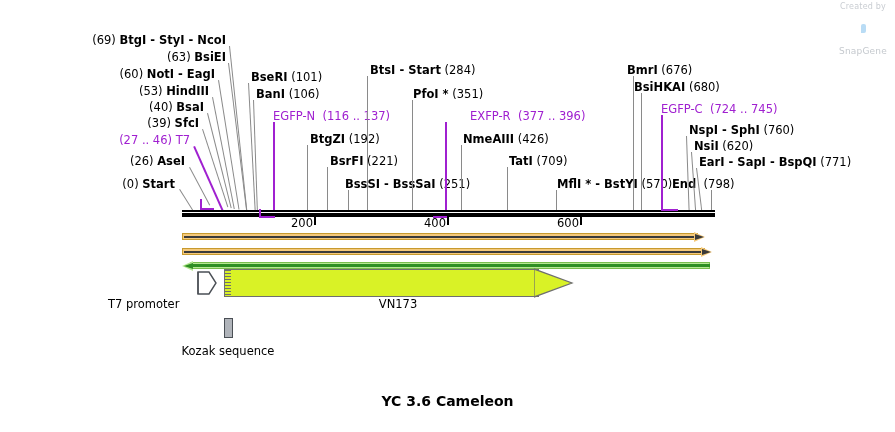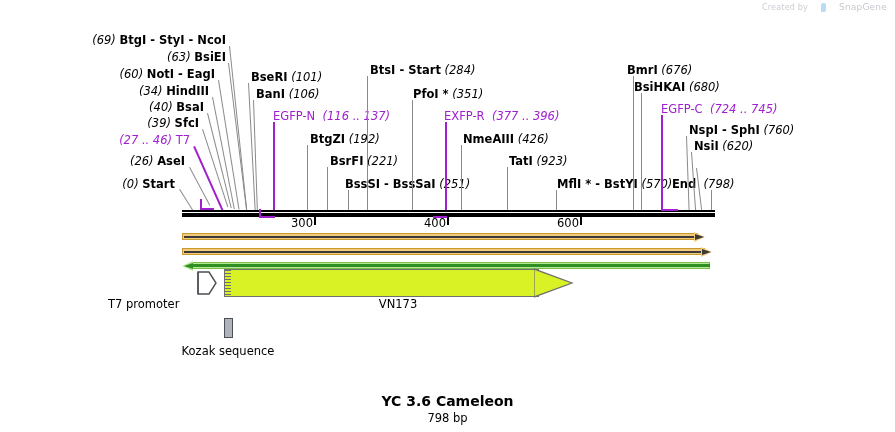--- a/index.html
+++ b/index.html
@@ -10,37 +10,38 @@
     -webkit-font-smoothing:antialiased;
   }
   #map{position:absolute;left:0;top:0;width:895px;height:432px;}
 
   
   .watermark{
     position:absolute;right:8px;top:2px;
     display:flex;align-items:center;gap:13px;
     font-size:8px;color:#c9cdd2;letter-spacing:.2px;
     font-family:"DejaVu Sans","Liberation Sans",sans-serif;
+    flex-direction:column;
   }
   .watermark .wm-made{color:#c9cdd2;}
   .watermark .wm-logo{
     display:inline-block;width:5px;height:9px;background:#b9dcf5;
     border-radius:2px 2px 2px 0;
   }
   .watermark .wm-brand{color:#c5c9ce;font-size:9px;}
 
   
   .lbl{
     position:absolute;white-space:nowrap;
     font-size:11.5px;color:#000;
     font-family:"DejaVu Sans","Liberation Sans",sans-serif;
     line-height:13px;
   }
   .lbl .enz{font-weight:bold;}
-  .lbl .pos{font-weight:normal;font-style:italic;}
+  .lbl .pos{font-weight:normal;}
   .lbl.right{transform:translateX(-100%);}
   .lbl.feat{color:#a020d0;font-weight:normal;}
   .lbl.feat .enz{font-weight:normal;}
   .lbl .term{font-weight:bold;}
 
   
   .leader{position:absolute;background:#8a8a8a;transform-origin:0 0;}
   .leader.v{width:1px;background:#8a8a8a;}
   .leader.p{background:#a020d0;}
 
@@ -117,21 +118,21 @@
   </div>
   <div class="lbl right" style="left:226px;top:51px;">
     <span class="pos">(63)</span>
     <span class="enz">BsiEI</span>
   </div>
   <div class="lbl right" style="left:215px;top:68px;">
     <span class="pos">(60)</span>
     <span class="enz">NotI - EagI</span>
   </div>
   <div class="lbl right" style="left:209px;top:85px;">
-    <span class="pos">(34)</span>
+    <span class="pos">(53)</span>
     <span class="enz">HindIII</span>
   </div>
   <div class="lbl right" style="left:204px;top:101px;">
     <span class="pos">(40)</span>
     <span class="enz">BsaI</span>
   </div>
   <div class="lbl right" style="left:199px;top:117px;">
     <span class="pos">(39)</span>
     <span class="enz">SfcI</span>
   </div>
@@ -173,31 +174,31 @@
     <span class="pos">(251)</span>
   </div>
   <div class="lbl" style="left:370px;top:64px;">
     <span class="enz">BtsI - Start</span>
     <span class="pos">(284)</span>
   </div>
   <div class="lbl" style="left:413px;top:88px;">
     <span class="enz">PfoI *</span>
     <span class="pos">(351)</span>
   </div>
-  <div class="lbl feat" style="left:444px;top:110px;">
+  <div class="lbl feat" style="left:470px;top:110px;">
     <span class="enz">EXFP-R</span>
     &nbsp;<span class="pos">(377 .. 396)</span>
   </div>
   <div class="lbl" style="left:463px;top:133px;">
     <span class="enz">NmeAIII</span>
     <span class="pos">(426)</span>
   </div>
   <div class="lbl" style="left:509px;top:155px;">
     <span class="enz">TatI</span>
-    <span class="pos">(923)</span>
+    <span class="pos">(709)</span>
   </div>
   <div class="lbl" style="left:557px;top:178px;">
     <span class="enz">MflI * - BstYI</span>
     <span class="pos">(570)</span>
   </div>
 
   <div class="lbl" style="left:627px;top:64px;">
     <span class="enz">BmrI</span>
     <span class="pos">(676)</span>
   </div>
@@ -209,20 +210,24 @@
     <span class="enz">EGFP-C</span>
     &nbsp;<span class="pos">(724 .. 745)</span>
   </div>
   <div class="lbl" style="left:689px;top:124px;">
     <span class="enz">NspI - SphI</span>
     <span class="pos">(760)</span>
   </div>
   <div class="lbl" style="left:694px;top:140px;">
     <span class="enz">NsiI</span>
     <span class="pos">(620)</span>
+  </div>
+  <div class="lbl" style="left:699px;top:156px;">
+    <span class="enz">EarI - SapI - BspQI</span>
+    <span class="pos">(771)</span>
   </div>
   <div class="lbl" style="left:672px;top:178px;">
     <span class="term">End</span>
     &nbsp;<span class="pos">(798)</span>
   </div>
 
   <div class="leader" style="left:180px;top:189px;width:26px;height:1px;transform:rotate(58deg);"></div>
   <div class="leader" style="left:190px;top:167px;width:43px;height:1px;transform:rotate(62deg);"></div>
   <div class="leader p" style="left:195px;top:146px;width:70px;height:1.6px;transform:rotate(66deg);"></div>
   <div class="leader" style="left:203px;top:129px;width:82px;height:1px;transform:rotate(72deg);"></div>
@@ -251,21 +256,21 @@
   <div class="leader" style="left:697px;top:168px;width:44px;height:1px;transform:rotate(83deg);"></div>
   <div class="leader v" style="left:711px;top:190px;width:1px;height:21px;"></div>
 
   <div class="ruler-line" style="left:182px;top:210px;width:533px;height:2px;"></div>
   <div class="ruler-line" style="left:182px;top:213px;width:533px;height:4px;"></div>
 
   <div class="tickmark" style="left:314px;top:217px;height:8px;"></div>
   <div class="tickmark" style="left:447px;top:217px;height:8px;"></div>
   <div class="tickmark" style="left:580px;top:217px;height:8px;"></div>
 
-  <div class="ruler-num" style="left:313px;top:216px;">300</div>
+  <div class="ruler-num" style="left:313px;top:216px;">200</div>
   <div class="ruler-num" style="left:446px;top:216px;">400</div>
   <div class="ruler-num" style="left:579px;top:216px;">600</div>
 
   <div class="bracket" style="left:200px;top:199px;width:14px;height:11px;">
     <div class="bk-v" style="left:0;top:0;height:11px;"></div>
     <div class="bk-h" style="left:0;bottom:0;width:14px;"></div>
   </div>
 
   <div class="bracket" style="left:259px;top:122px;width:16px;height:96px;">
     <div class="bk-v" style="left:14px;top:0;height:88px;"></div>
@@ -320,15 +325,14 @@
     </svg>
   </div>
 
   <div class="cap" style="left:108px;top:297px;">T7 promoter</div>
   <div class="cap center" style="left:398px;top:297px;">VN173</div>
 
   <div class="kozak-box" style="left:224px;top:318px;width:9px;height:20px;"></div>
   <div class="cap center" style="left:228px;top:344px;">Kozak sequence</div>
 
   <div class="title" style="top:393px;">YC 3.6 Cameleon</div>
-  <div class="subtitle" style="top:411px;">798 bp</div>
 
 </div>
 
 </body></html>

